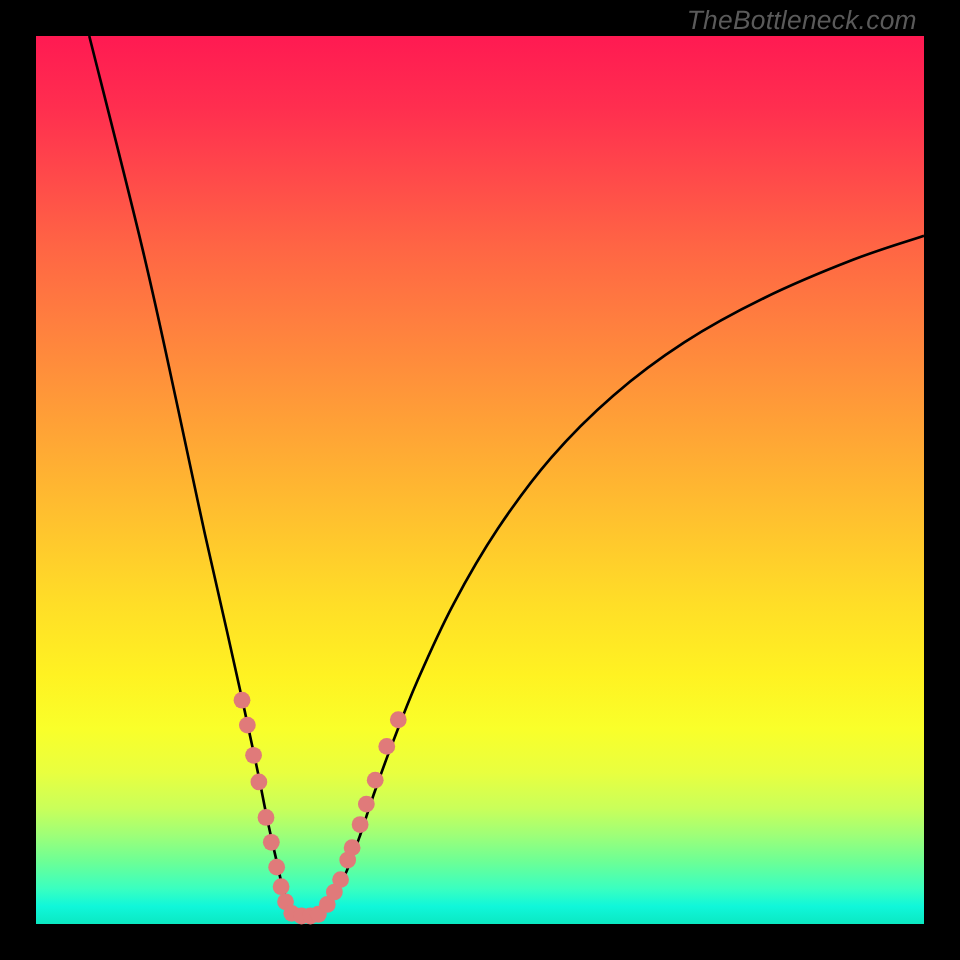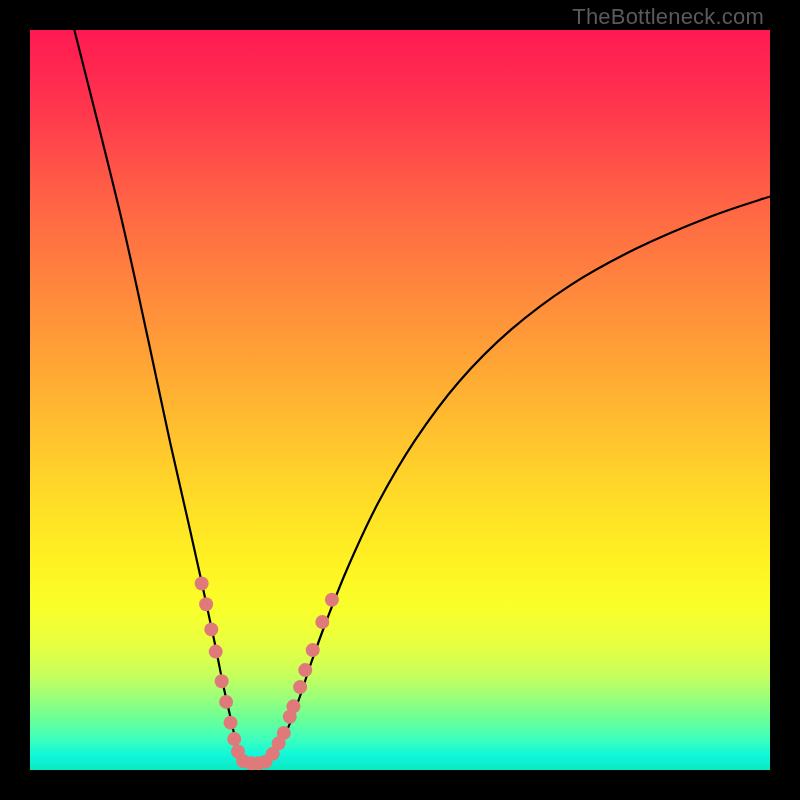--- a/index.html
+++ b/index.html
@@ -2,20 +2,21 @@
 <html><head>
 <meta charset="utf-8">
 <style>
   * { margin: 0; padding: 0; box-sizing: border-box; }
   html, body { width: 800px; height: 800px; background: #000; overflow: hidden; }
   .chart-container {
     position: relative;
     width: 772px;
     height: 800px;
     background: #000;
+    font-style: italic;
   }
   .plot-area {
     position: absolute;
     left: 30px;
     top: 30px;
     width: 740px;
     height: 740px;
   }
   .gradient-bg {
     position: absolute;

